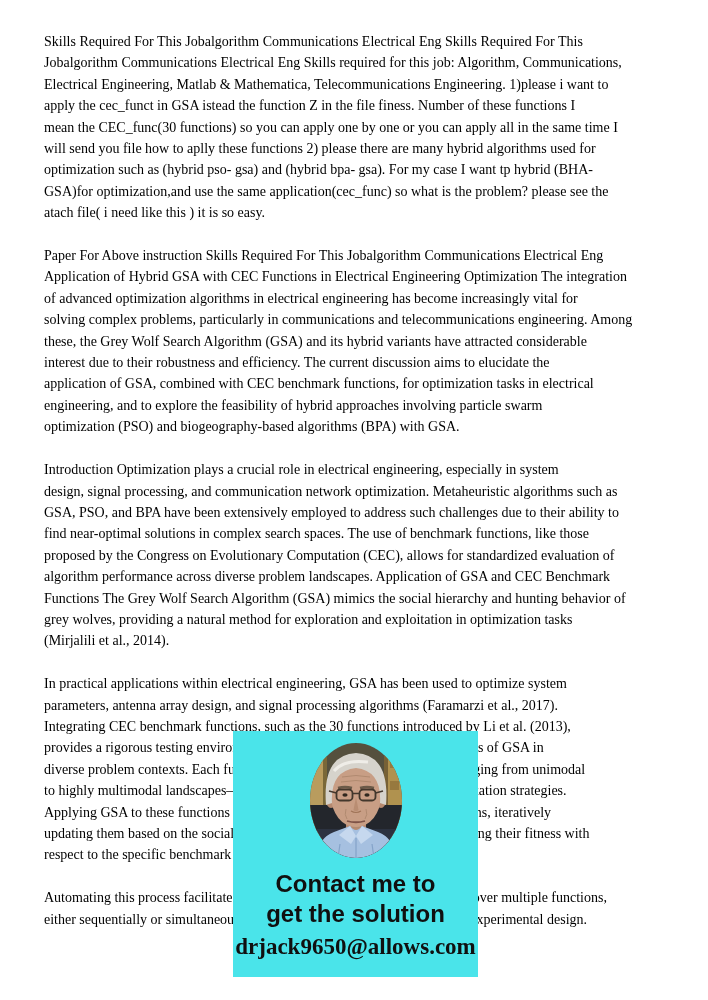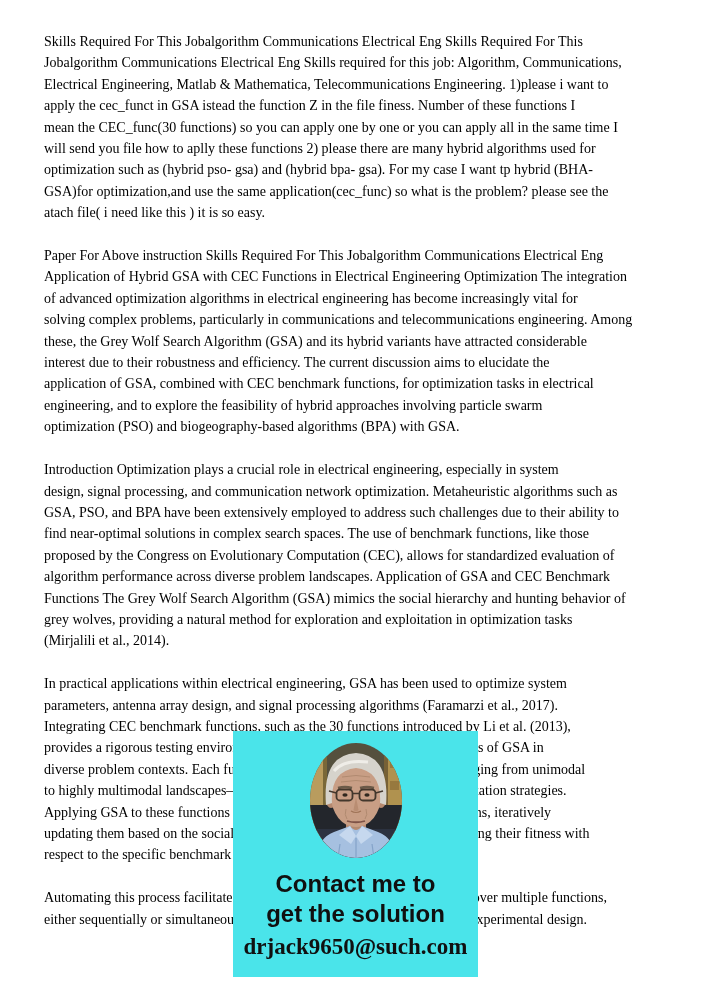--- a/index.html
+++ b/index.html
@@ -152,14 +152,14 @@
         <path d="M30,101 L28,115" stroke="#84a2c8" stroke-width="1.2"></path>
         <path d="M62,101 L64,115" stroke="#84a2c8" stroke-width="1.2"></path>
         <path d="M46,95 L46,115" stroke="#84a2c8" stroke-width="1.2"></path>
         <path d="M0,115 L0,96 Q10,99 16,108 L20,115 Z" fill="#262c3a"></path>
         <path d="M92,115 L92,96 Q82,99 76,108 L72,115 Z" fill="#262c3a"></path>
       </g>
     </svg>
   </div>
   <div class="contact">Contact me to
 get the solution</div>
-  <div class="email">drjack9650@such.com</div>
+  <div class="email">drjack9650@allows.com</div>
 </div>
 
 </body></html>

